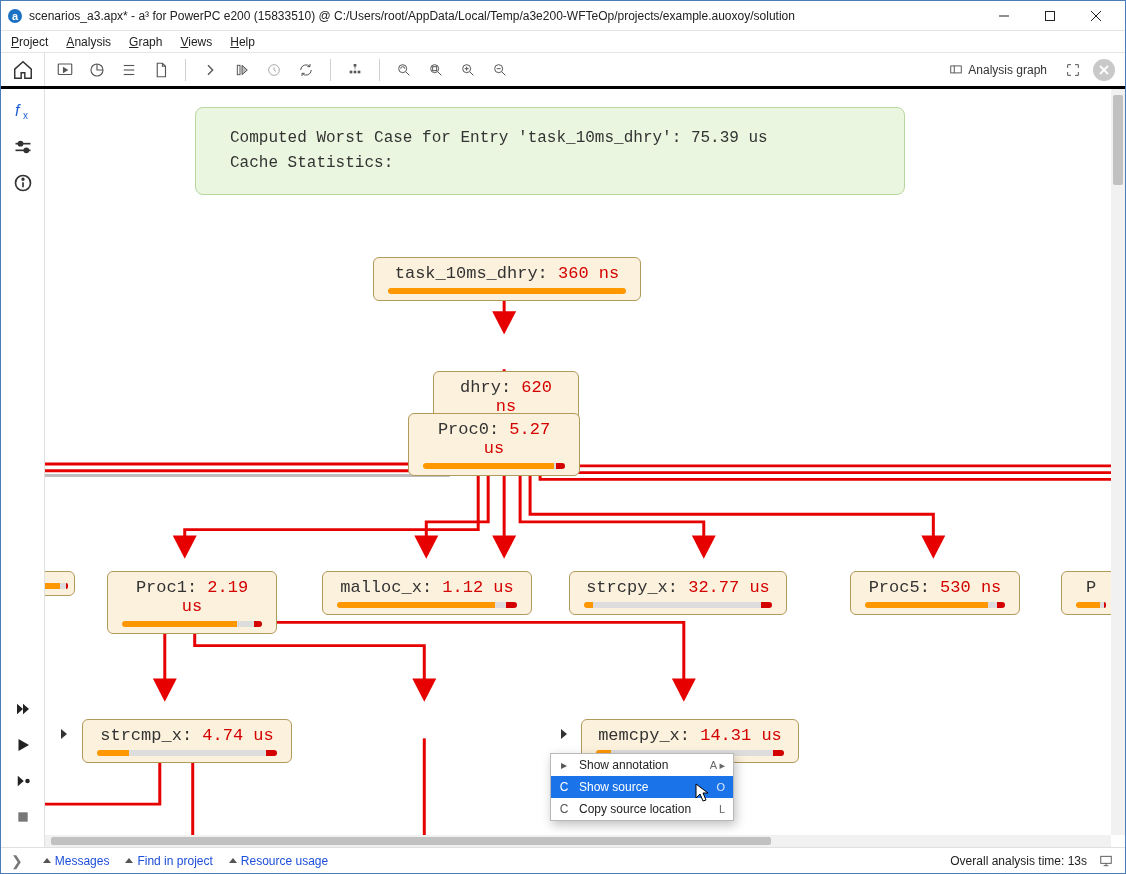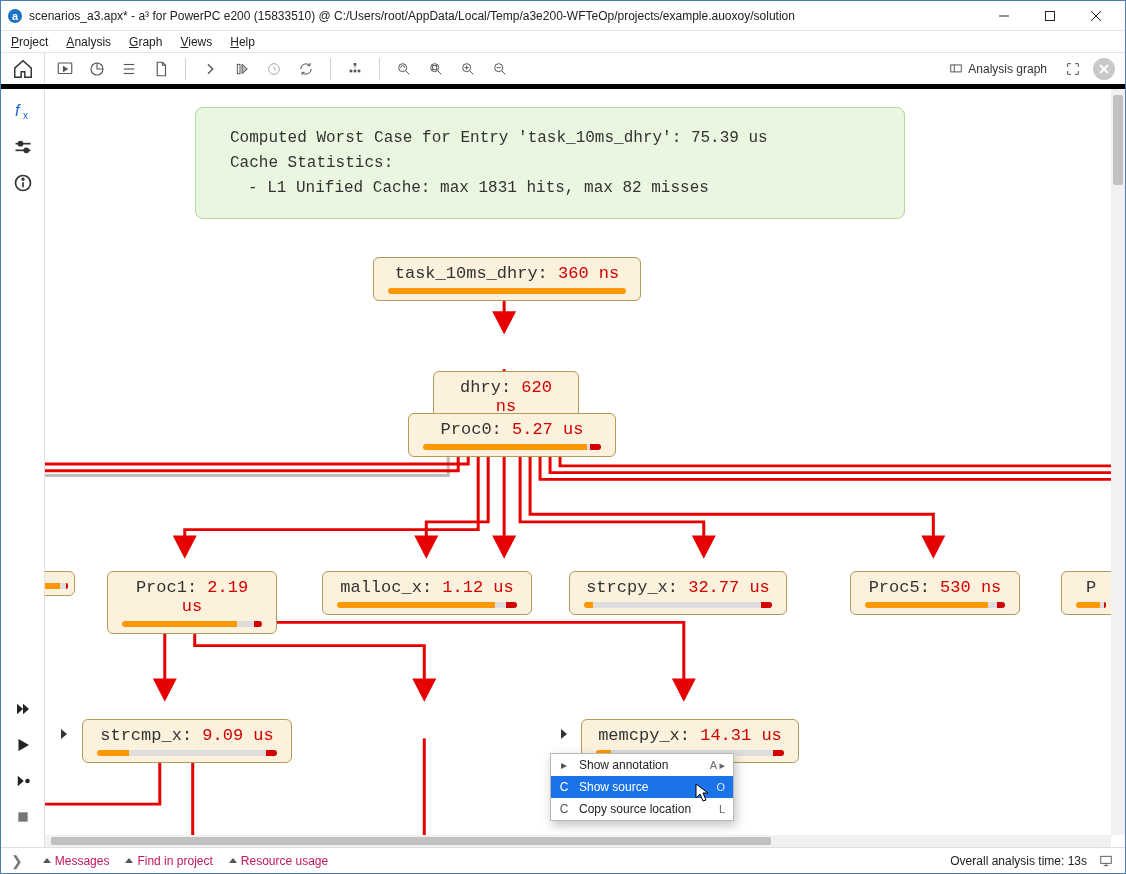--- a/index.html
+++ b/index.html
@@ -12,21 +12,21 @@
   .titlebar .title { flex: 1; white-space: nowrap; overflow: hidden; text-overflow: ellipsis; font-size: 12px; }
   .winbtns { display: flex; }
   .winbtn { width: 46px; height: 30px; display: flex; align-items: center; justify-content: center; }
 
   
   .menubar { height: 22px; display: flex; align-items: center; padding: 0 8px; gap: 14px; border-bottom: 1px solid #e5e5e5; }
   .menubar span { padding: 2px 2px; }
   .menubar span u { text-decoration: underline; }
 
   
-  .toolbar-row { height: 36px; display: flex; align-items: center; border-bottom: 5px solid #000000; text-align: center; }
+  .toolbar-row { height: 36px; display: flex; align-items: center; border-bottom: 3px solid #000000; text-align: center; }
   .toolbar-row .left-spacer { width: 44px; height: 100%; display:flex; align-items:center; justify-content:center; border-right:1px solid #e0e0e0;}
   .toolbar-row .tools { display: flex; align-items: center; padding: 0 6px; gap: 4px; flex:1;}
   .toolbar-row .sep { width: 1px; height: 22px; background: #d0d0d0; margin: 0 6px; }
   .tbtn { width: 28px; height: 28px; display:flex; align-items:center; justify-content:center; border-radius:3px; color:#555;}
   .toolbar-right { display:flex; align-items:center; gap:6px; padding-right:10px; }
   .analysis-graph-label { display:flex; align-items:center; gap:5px; font-size:12px; color:#333; padding:3px 6px;}
   .analysis-graph-label svg { color:#444; }
   .close-round { width:22px; height:22px; border-radius:50%; background:#c9c9c9; color:#fff; display:flex; align-items:center; justify-content:center;}
 
   
@@ -73,21 +73,21 @@
   .ctxmenu .row.sel { background:#1a73e8; color:#fff; }
   .ctxmenu .row.sel .key { color:#dce9fb; }
   .ctxmenu .row.sel .ic { color:#fff; }
 
   
   .cursor { position:absolute; left:694px; top:696px; z-index:200; }
 
   
   .statusbar { height:26px; display:flex; align-items:center; border-top:1px solid #e0e0e0; padding:0 10px; gap:16px; font-size:12px;}
   .statusbar .chev { color:#777; font-size:14px; padding-right:4px;}
-  .statusbar .grp { display:flex; align-items:center; gap:4px; color:#be185d;}
+  .statusbar .grp { display:flex; align-items:center; gap:4px; color:#1d4ed8;}
   .caret-up { display:inline-block; width:0;height:0;border-left:4px solid transparent;border-right:4px solid transparent;border-bottom:5px solid #555;}
   .statusbar .right { margin-left:auto; display:flex; align-items:center; gap:10px;text-align:center;}
 
   
   .glyph { display:inline-flex; width:18px; height:18px; align-items:center; justify-content:center;}
 </style>
 </head>
 <body>
 
 <div class="titlebar">
@@ -330,34 +330,33 @@
         <path class="edge" d="M175 524 V552 H640 V628" marker-end="url(#ah)"></path>
 
         <path class="edge" d="M115 672 V740 H0"></path>
         <path class="edge" d="M148 672 V772"></path>
         <path class="edge" d="M380 672 V772"></path>
       </svg>
 
       <div class="infobox">
         <div><span>Computed Worst Case for Entry '</span><span>task_10ms_dhry</span><span>': </span><span>75.39 us</span></div>
         <div class="line2">Cache Statistics:</div>
-        <div class="sub">- L1 Unified Cache: max 1831 hits, max 82 misses</div>
       </div>
 
       <div class="node" style="left:328px; top:168px; width:268px;">
         <span class="nm">task_10ms_dhry:</span>
         <span class="val">360 ns</span>
         <div class="bar full" style="--p:100%"></div>
       </div>
       <div class="node" style="left:388px; top:250px; width:146px;margin-top:32px;">
         <span class="nm">dhry:</span>
         <span class="val">620 ns</span>
         <div class="bar full" style="--p:100%"></div>
       </div>
-      <div class="node" style="left:363px; top:324px; width:208px;">
+      <div class="node" style="left:363px; top:324px; width:172px;">
         <span class="nm">Proc0:</span>
         <span class="val">5.27 us</span>
         <div class="bar" style="--p:92%"></div>
       </div>
 
       <div class="node" style="left:-10px; top:482px; width:40px; padding:6px 6px;">
         <div class="bar" style="--p:70%"></div>
       </div>
 
       <div class="node" style="left:62px; top:482px; width:170px;">
@@ -382,21 +381,21 @@
         <div class="bar" style="--p:88%"></div>
       </div>
       <div class="node" style="left:1016px; top:482px; width:60px;">
         <span class="nm">P</span>
         <div class="bar" style="--p:80%"></div>
       </div>
 
       <div class="caret right" style="left:16px; top:640px;"></div>
       <div class="node" style="left:37px; top:630px; width:210px;">
         <span class="nm">strcmp_x:</span>
-        <span class="val">9.09 us</span>
+        <span class="val">4.74 us</span>
         <div class="bar" style="--p:18%"></div>
       </div>
       <div class="caret right" style="left:516px; top:640px;"></div>
       <div class="node" style="left:536px; top:630px; width:218px;">
         <span class="nm">memcpy_x:</span>
         <span class="val">14.31 us</span>
         <div class="bar" style="--p:8%"></div>
       </div>
 
       <div class="ctxmenu" style="left:505px; top:664px;">

